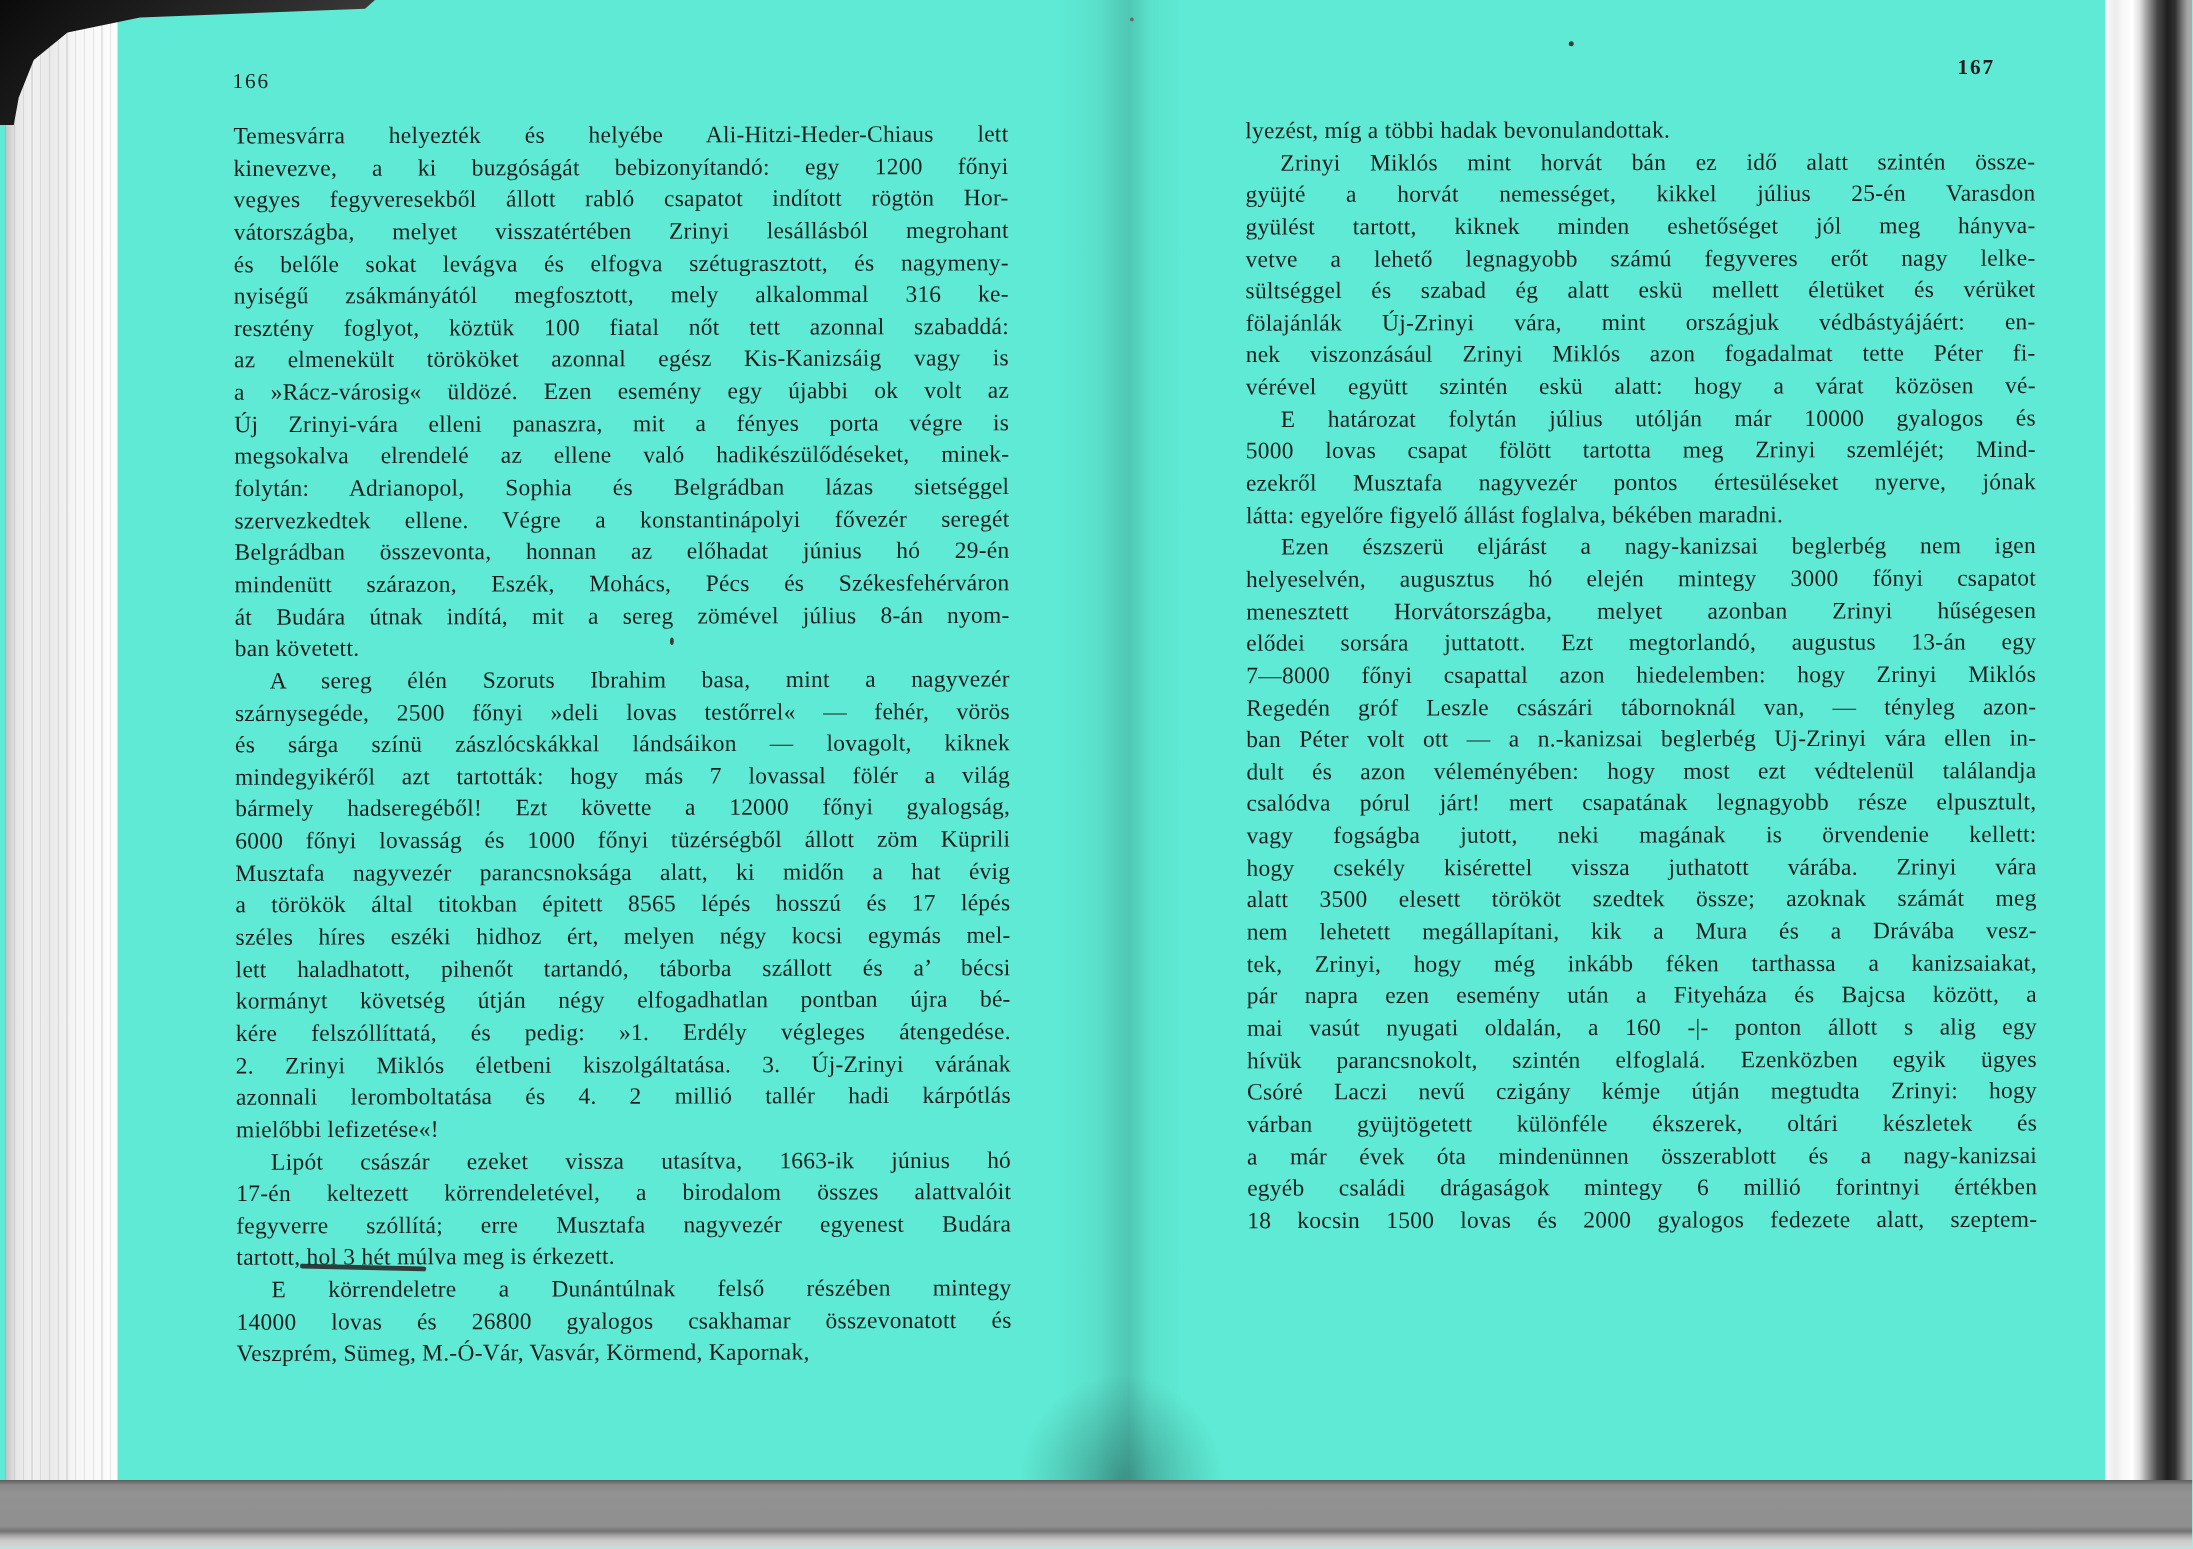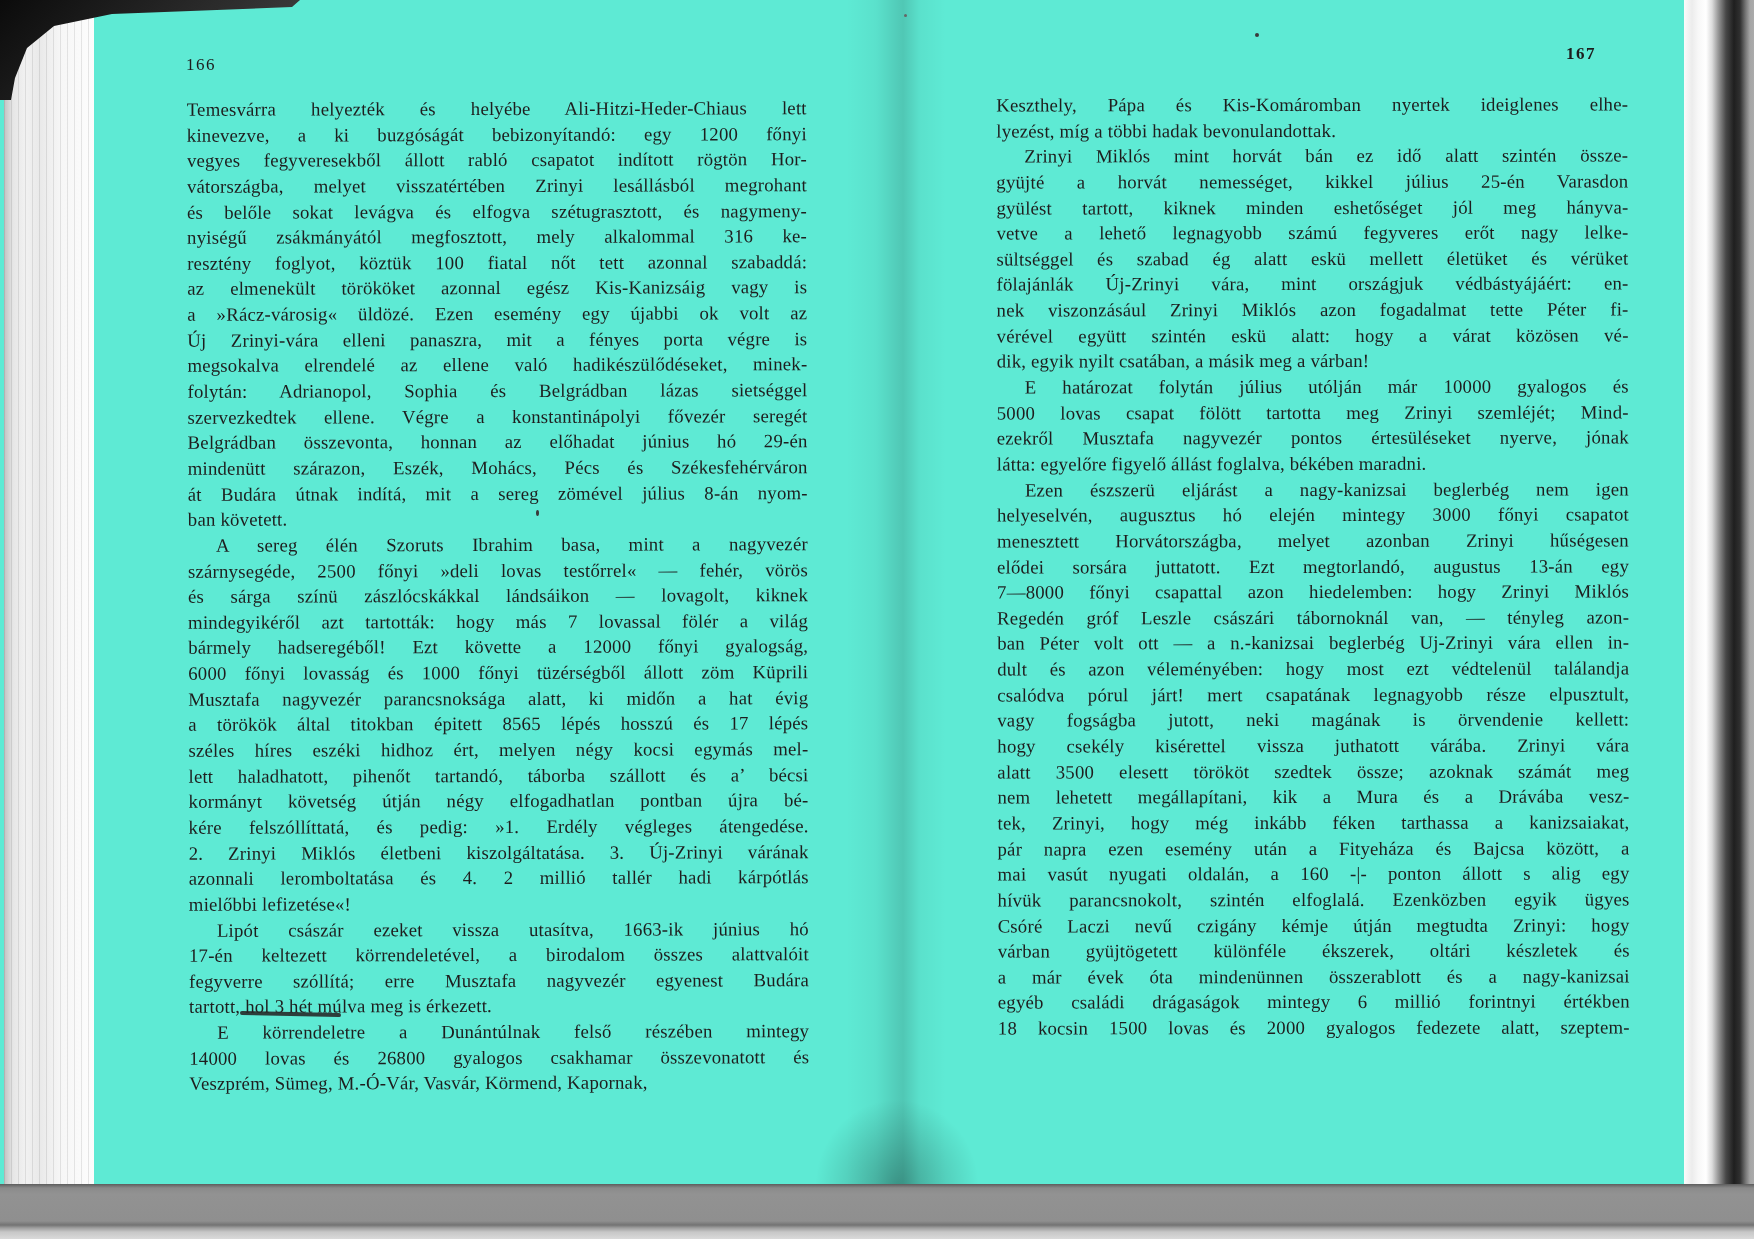--- a/index.html
+++ b/index.html
@@ -117,31 +117,29 @@
       </div>
     <div class="underline-mark"></div>
   </div>
 
   <div class="gutter"></div>
   <div class="gutter-bottom"></div>
 
   <div>
     <div class="pagenum pagenum-right">167</div>
     <div class="text-block text-right">
-        <div class="line">Keszthely, Pápa és Kis-Komáromban nyertek ideiglenes elhe-</div>
         <div class="line endline">lyezést, míg a többi hadak bevonulandottak.</div>
         <div class="line indent">Zrinyi Miklós mint horvát bán ez idő alatt szintén össze-</div>
         <div class="line">gyüjté a horvát nemességet, kikkel július 25-én Varasdon</div>
         <div class="line">gyülést tartott, kiknek minden eshetőséget jól meg hányva-</div>
         <div class="line">vetve a lehető legnagyobb számú fegyveres erőt nagy lelke-</div>
         <div class="line">sültséggel és szabad ég alatt eskü mellett életüket és vérüket</div>
         <div class="line">fölajánlák Új-Zrinyi vára, mint országjuk védbástyájáért: en-</div>
         <div class="line">nek viszonzásául Zrinyi Miklós azon fogadalmat tette Péter fi-</div>
         <div class="line">vérével együtt szintén eskü alatt: hogy a várat közösen vé-</div>
-        <div class="line endline">dik, egyik nyilt csatában, a másik meg a várban!</div>
         <div class="line indent">E határozat folytán július utólján már 10000 gyalogos és</div>
         <div class="line">5000 lovas csapat fölött tartotta meg Zrinyi szemléjét; Mind-</div>
         <div class="line">ezekről Musztafa nagyvezér pontos értesüléseket nyerve, jónak</div>
         <div class="line endline">látta: egyelőre figyelő állást foglalva, békében maradni.</div>
         <div class="line indent">Ezen észszerü eljárást a nagy-kanizsai beglerbég nem igen</div>
         <div class="line">helyeselvén, augusztus hó elején mintegy 3000 főnyi csapatot</div>
         <div class="line">menesztett Horvátországba, melyet azonban Zrinyi hűségesen</div>
         <div class="line">elődei sorsára juttatott. Ezt megtorlandó, augustus 13-án egy</div>
         <div class="line">7—8000 főnyi csapattal azon hiedelemben: hogy Zrinyi Miklós</div>
         <div class="line">Regedén gróf Leszle császári tábornoknál van, — tényleg azon-</div>

